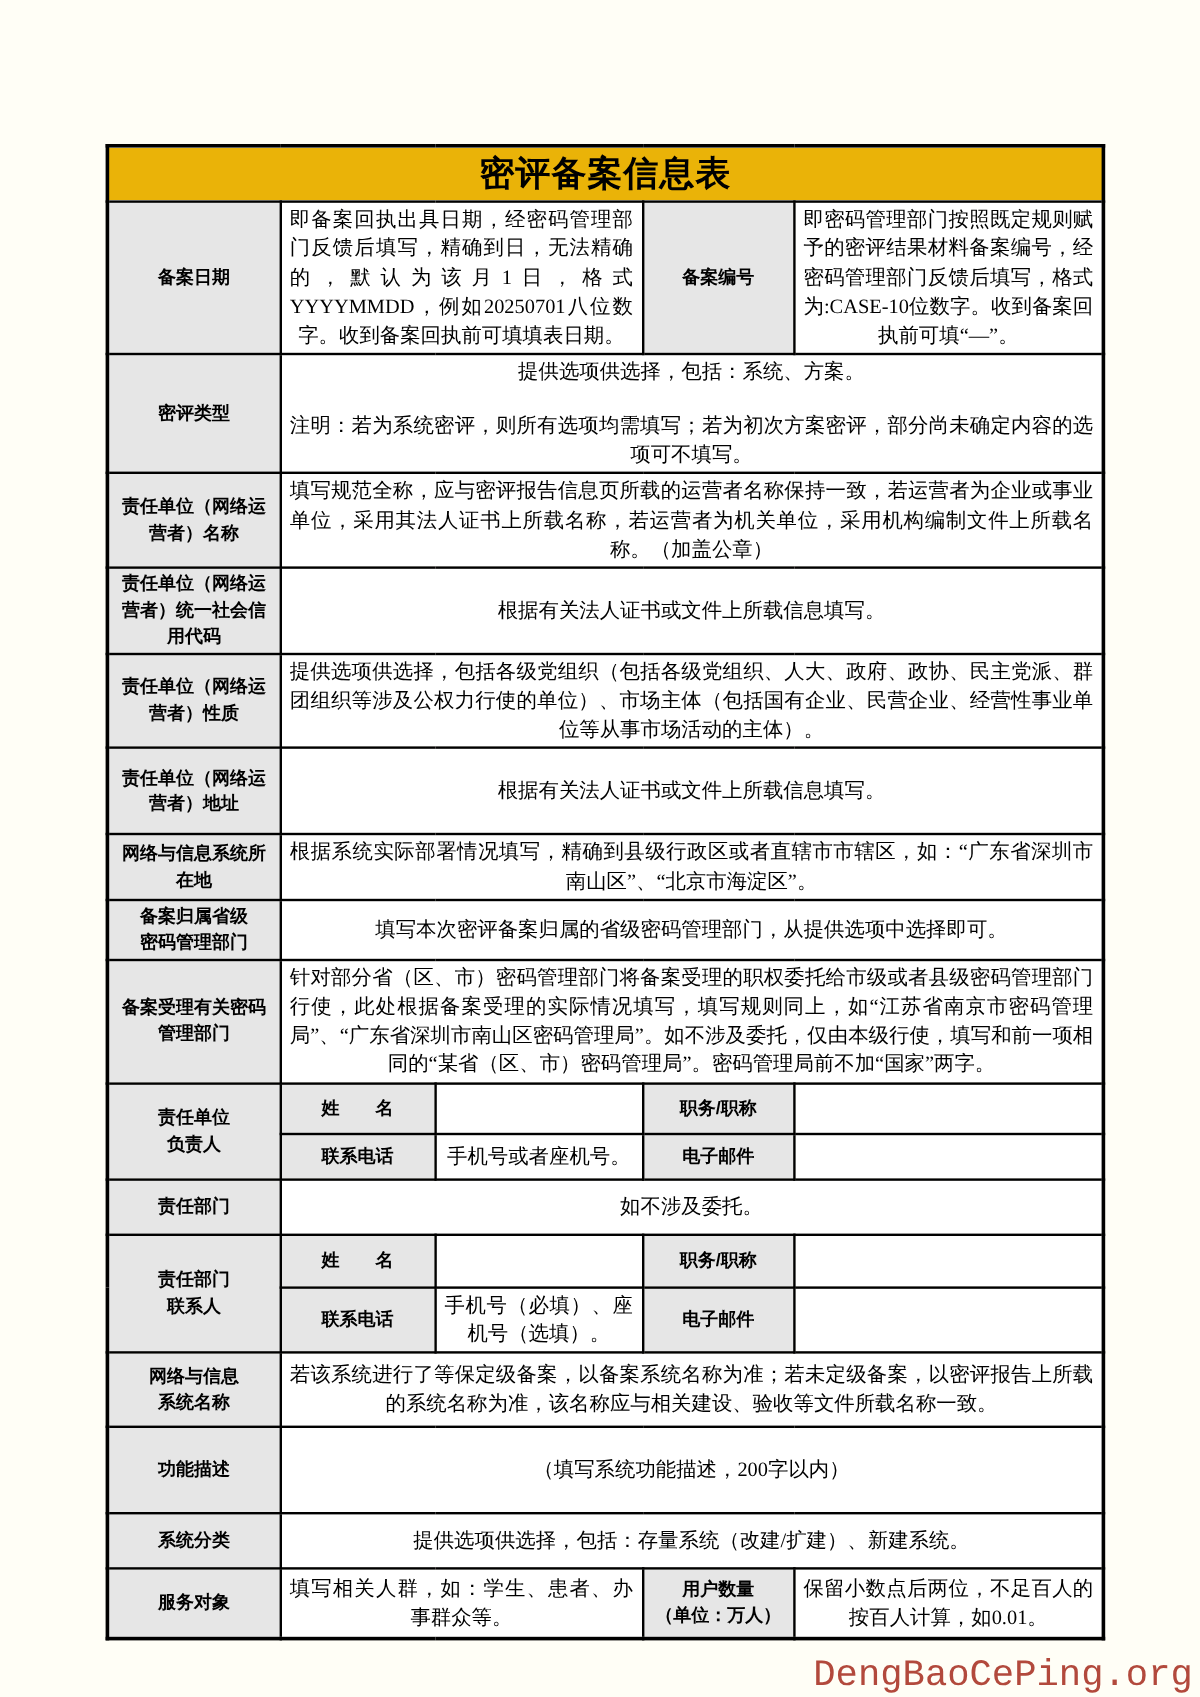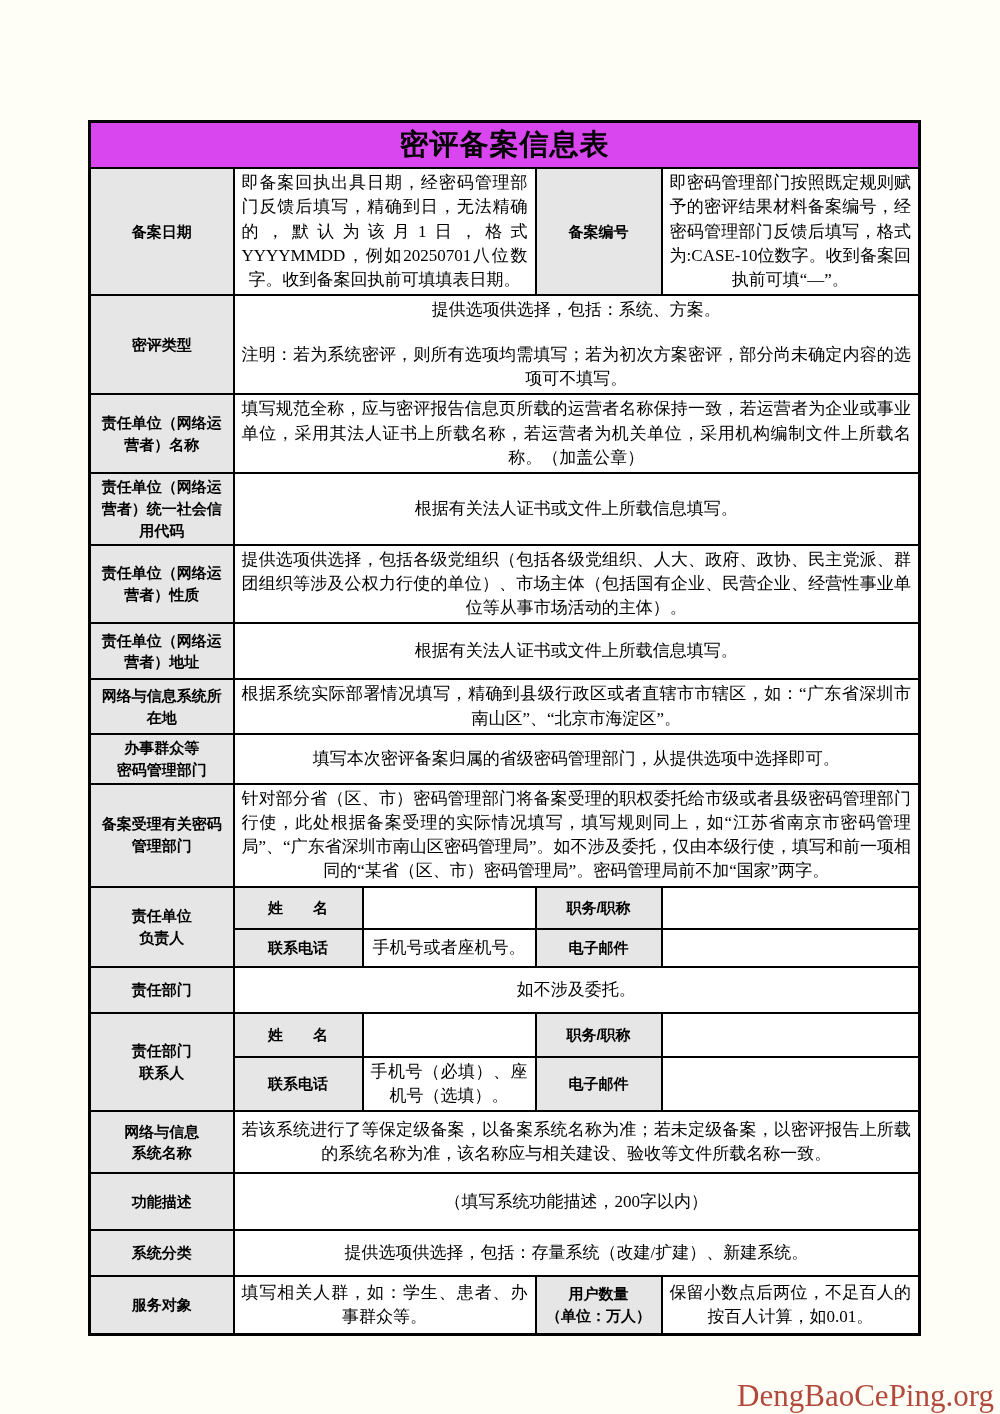--- a/index.html
+++ b/index.html
@@ -24,21 +24,21 @@
     border: 3px solid #000;
   }
   td {
     border: 2px solid #000;
     padding: 2px 7px;
     vertical-align: middle;
     overflow: hidden;
     box-sizing: border-box;
   }
   td.title-cell {
-    background: #d946ef;
+    background: #eab308;
     font-weight: bold;
     font-size: 29px;
     text-align: center;
     padding: 2px;
     letter-spacing: 1px;
     font-family: "Liberation Sans", sans-serif;
   }
   td.hdr {
     background: #e6e6e6;
     font-weight: bold;
@@ -67,21 +67,21 @@
     text-align-last: center;
   }
   td.blank {
     background: #ffffff;
   }
   .watermark {
     position: absolute;
     right: 6px;
     bottom: 0px;
     font-size: 31px;
-    font-family: Liberation Serif, serif;
+    font-family: Liberation Mono, monospace;
     color: #b2493c;
   }
 </style>
 </head>
 <body>
 
 <table class="form">
   <colgroup>
     <col style="width:144px">
     <col style="width:129px">
@@ -118,32 +118,32 @@
   <tr style="height:70px">
     <td class="hdr">责任单位（网络运营者）统一社会信用代码</td>
     <td colspan="4" class="val">根据有关法人证书或文件上所载信息填写。</td>
   </tr>
 
   <tr style="height:70px">
     <td class="hdr">责任单位（网络运营者）性质</td>
     <td colspan="4" class="val">提供选项供选择，包括各级党组织（包括各级党组织、人大、政府、政协、民主党派、群团组织等涉及公权力行使的单位）、市场主体（包括国有企业、民营企业、经营性事业单位等从事市场活动的主体）。</td>
   </tr>
 
-  <tr style="height:56px">
+  <tr style="height:72px">
     <td class="hdr">责任单位（网络运营者）地址</td>
     <td colspan="4" class="val">根据有关法人证书或文件上所载信息填写。</td>
   </tr>
 
   <tr style="height:46px">
     <td class="hdr">网络与信息系统所在地</td>
     <td colspan="4" class="val">根据系统实际部署情况填写，精确到县级行政区或者直辖市市辖区，如：“广东省深圳市南山区”、“北京市海淀区”。</td>
   </tr>
 
   <tr style="height:44px">
-    <td class="hdr">办事群众等
+    <td class="hdr">备案归属省级
 密码管理部门</td>
     <td colspan="4" class="val">填写本次密评备案归属的省级密码管理部门，从提供选项中选择即可。</td>
   </tr>
 
   <tr style="height:96px">
     <td class="hdr">备案受理有关密码管理部门</td>
     <td colspan="4" class="val">针对部分省（区、市）密码管理部门将备案受理的职权委托给市级或者县级密码管理部门行使，此处根据备案受理的实际情况填写，填写规则同上，如“江苏省南京市密码管理局”、“广东省深圳市南山区密码管理局”。如不涉及委托，仅由本级行使，填写和前一项相同的“某省（区、市）密码管理局”。密码管理局前不加“国家”两字。</td>
   </tr>
 
   <tr style="height:42px">
@@ -180,21 +180,21 @@
     <td class="hdr">电子邮件</td>
     <td class="blank"></td>
   </tr>
 
   <tr style="height:62px">
     <td class="hdr">网络与信息
 系统名称</td>
     <td colspan="4" class="val">若该系统进行了等保定级备案，以备案系统名称为准；若未定级备案，以密评报告上所载的系统名称为准，该名称应与相关建设、验收等文件所载名称一致。</td>
   </tr>
 
-  <tr style="height:57px">
+  <tr style="height:72px">
     <td class="hdr">功能描述</td>
     <td colspan="4" class="val">（填写系统功能描述，200字以内）</td>
   </tr>
 
   <tr style="height:46px">
     <td class="hdr">系统分类</td>
     <td colspan="4" class="val">提供选项供选择，包括：存量系统（改建/扩建）、新建系统。</td>
   </tr>
 
   <tr style="height:58px">

